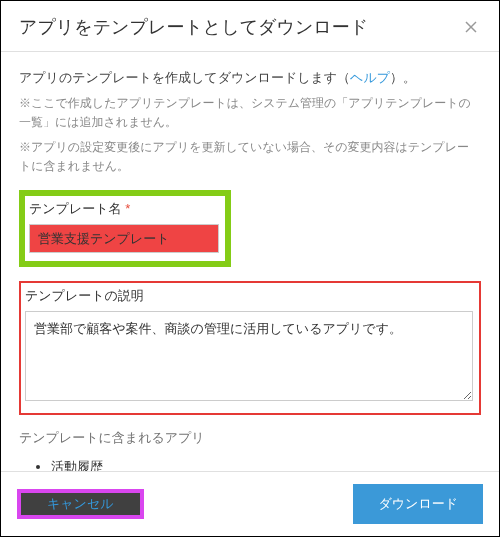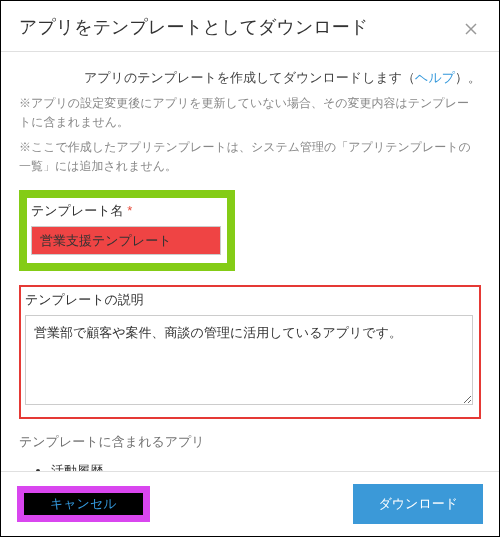--- a/index.html
+++ b/index.html
@@ -1,55 +1,55 @@
 <!DOCTYPE html>
 <html><head>
 <meta charset="utf-8">
 <style>
 * { box-sizing: border-box; margin: 0; padding: 0; }
 body { font-family: "Hiragino Kaku Gothic ProN", "Meiryo", sans-serif; background: #fff; width: 500px; height: 537px; border: 1px solid #000; position: relative; overflow: hidden; }
-.header { display: flex; align-items: flex-end; justify-content: space-between; padding: 14px 18px 12px 18px; border-bottom: 1px solid #e0e0e0; }
+.header { display: flex; align-items: center; justify-content: space-between; padding: 14px 18px 12px 18px; border-bottom: 1px solid #e0e0e0; }
 .header-title { font-size: 18px; color: #333; font-weight: 400; }
 .close-btn { width: 20px; height: 20px; display: flex; align-items: center; justify-content: center; cursor: pointer; color: #999; font-size: 16px; }
 .content { padding: 16px 18px 0 18px; }
-.intro { font-size: 13px; color: #444; line-height: 1.5; text-align: right; }
+.intro { font-size: 13px; color: #444; line-height: 1.5; }
 .help-link { color: #3498db; cursor: pointer; }
 .note { font-size: 12px; color: #888; line-height: 1.6; margin-top: 6px; }
 .field-label { font-size: 13px; color: #333; margin-bottom: 6px; }
 .req { color: #e74c3c; font-size: 13px; }
-.highlight-wrap { border: 8px solid #84cc16; padding: 4px 6px 8px 4px; display: inline-block; }
+.highlight-wrap { border: 6px solid #84cc16; padding: 4px 6px 8px 4px; display: inline-block; }
 .highlight-wrap-full { border: 2px solid #e53935; padding: 4px 6px 8px 4px; display: block; }
 .text-input { width: 190px; font-size: 13px; padding: 6px 8px; border: 1px solid #ccc; color: #333; background: #ef4444; }
 .textarea { width: 100%; height: 90px; font-size: 13px; padding: 8px; border: 1px solid #ccc; color: #333; background: #fff; resize: vertical; font-family: inherit; }
 .apps-label { font-size: 13px; color: #737373; margin-top: 14px; margin-bottom: 8px; }
 .apps-list { list-style: disc; padding-left: 32px; font-size: 13px; color: #333; line-height: 1.8; }
 .footer { position: absolute; bottom: 0; left: 0; right: 0; border-top: 1px solid #e0e0e0; padding: 12px 16px; display: flex; justify-content: space-between; align-items: center; background: #fff; }
-.btn { font-size: 13px; padding: 2px 26px; cursor: pointer; border: 7px solid #d946ef; background: #000000; color: #3498db; }
+.btn { font-size: 13px; padding: 2px 26px; cursor: pointer; border: 4px solid #d946ef; background: #404040; color: #3498db; }
 .btn-primary { background: #3b99d8; color: #fff; border: 1px solid #3b99d8; padding: 10px 24px; }
 .field-section { margin-top: 14px; }
 </style>
 </head>
 <body>
 
 <div class="header">
   <div class="header-title">アプリをテンプレートとしてダウンロード</div>
   <div class="close-btn">
     <svg width="12" height="12" viewBox="0 0 12 12">
         <line x1="1" y1="1" x2="11" y2="11" stroke="#999" stroke-width="1.5"></line>
         <line x1="11" y1="1" x2="1" y2="11" stroke="#999" stroke-width="1.5"></line>
       </svg>
   </div>
 </div>
 
 <div class="content">
   <p class="intro">
     <span>アプリのテンプレートを作成してダウンロードします（</span><span class="help-link">ヘルプ</span><span>）。</span>
   </p>
+  <p class="note">※ここで作成したアプリテンプレートは、システム管理の「アプリテンプレートの一覧」には追加されません。</p>
   <p class="note">※アプリの設定変更後にアプリを更新していない場合、その変更内容はテンプレートに含まれません。</p>
-  <p class="note">※ここで作成したアプリテンプレートは、システム管理の「アプリテンプレートの一覧」には追加されません。</p>
 
   <div class="field-section">
     <div class="highlight-wrap">
       <div class="field-label">
         <span>テンプレート名</span>
         <span class="req">*</span>
       </div>
       <input type="text" class="text-input" value="営業支援テンプレート" style="">
     </div>
   </div>

